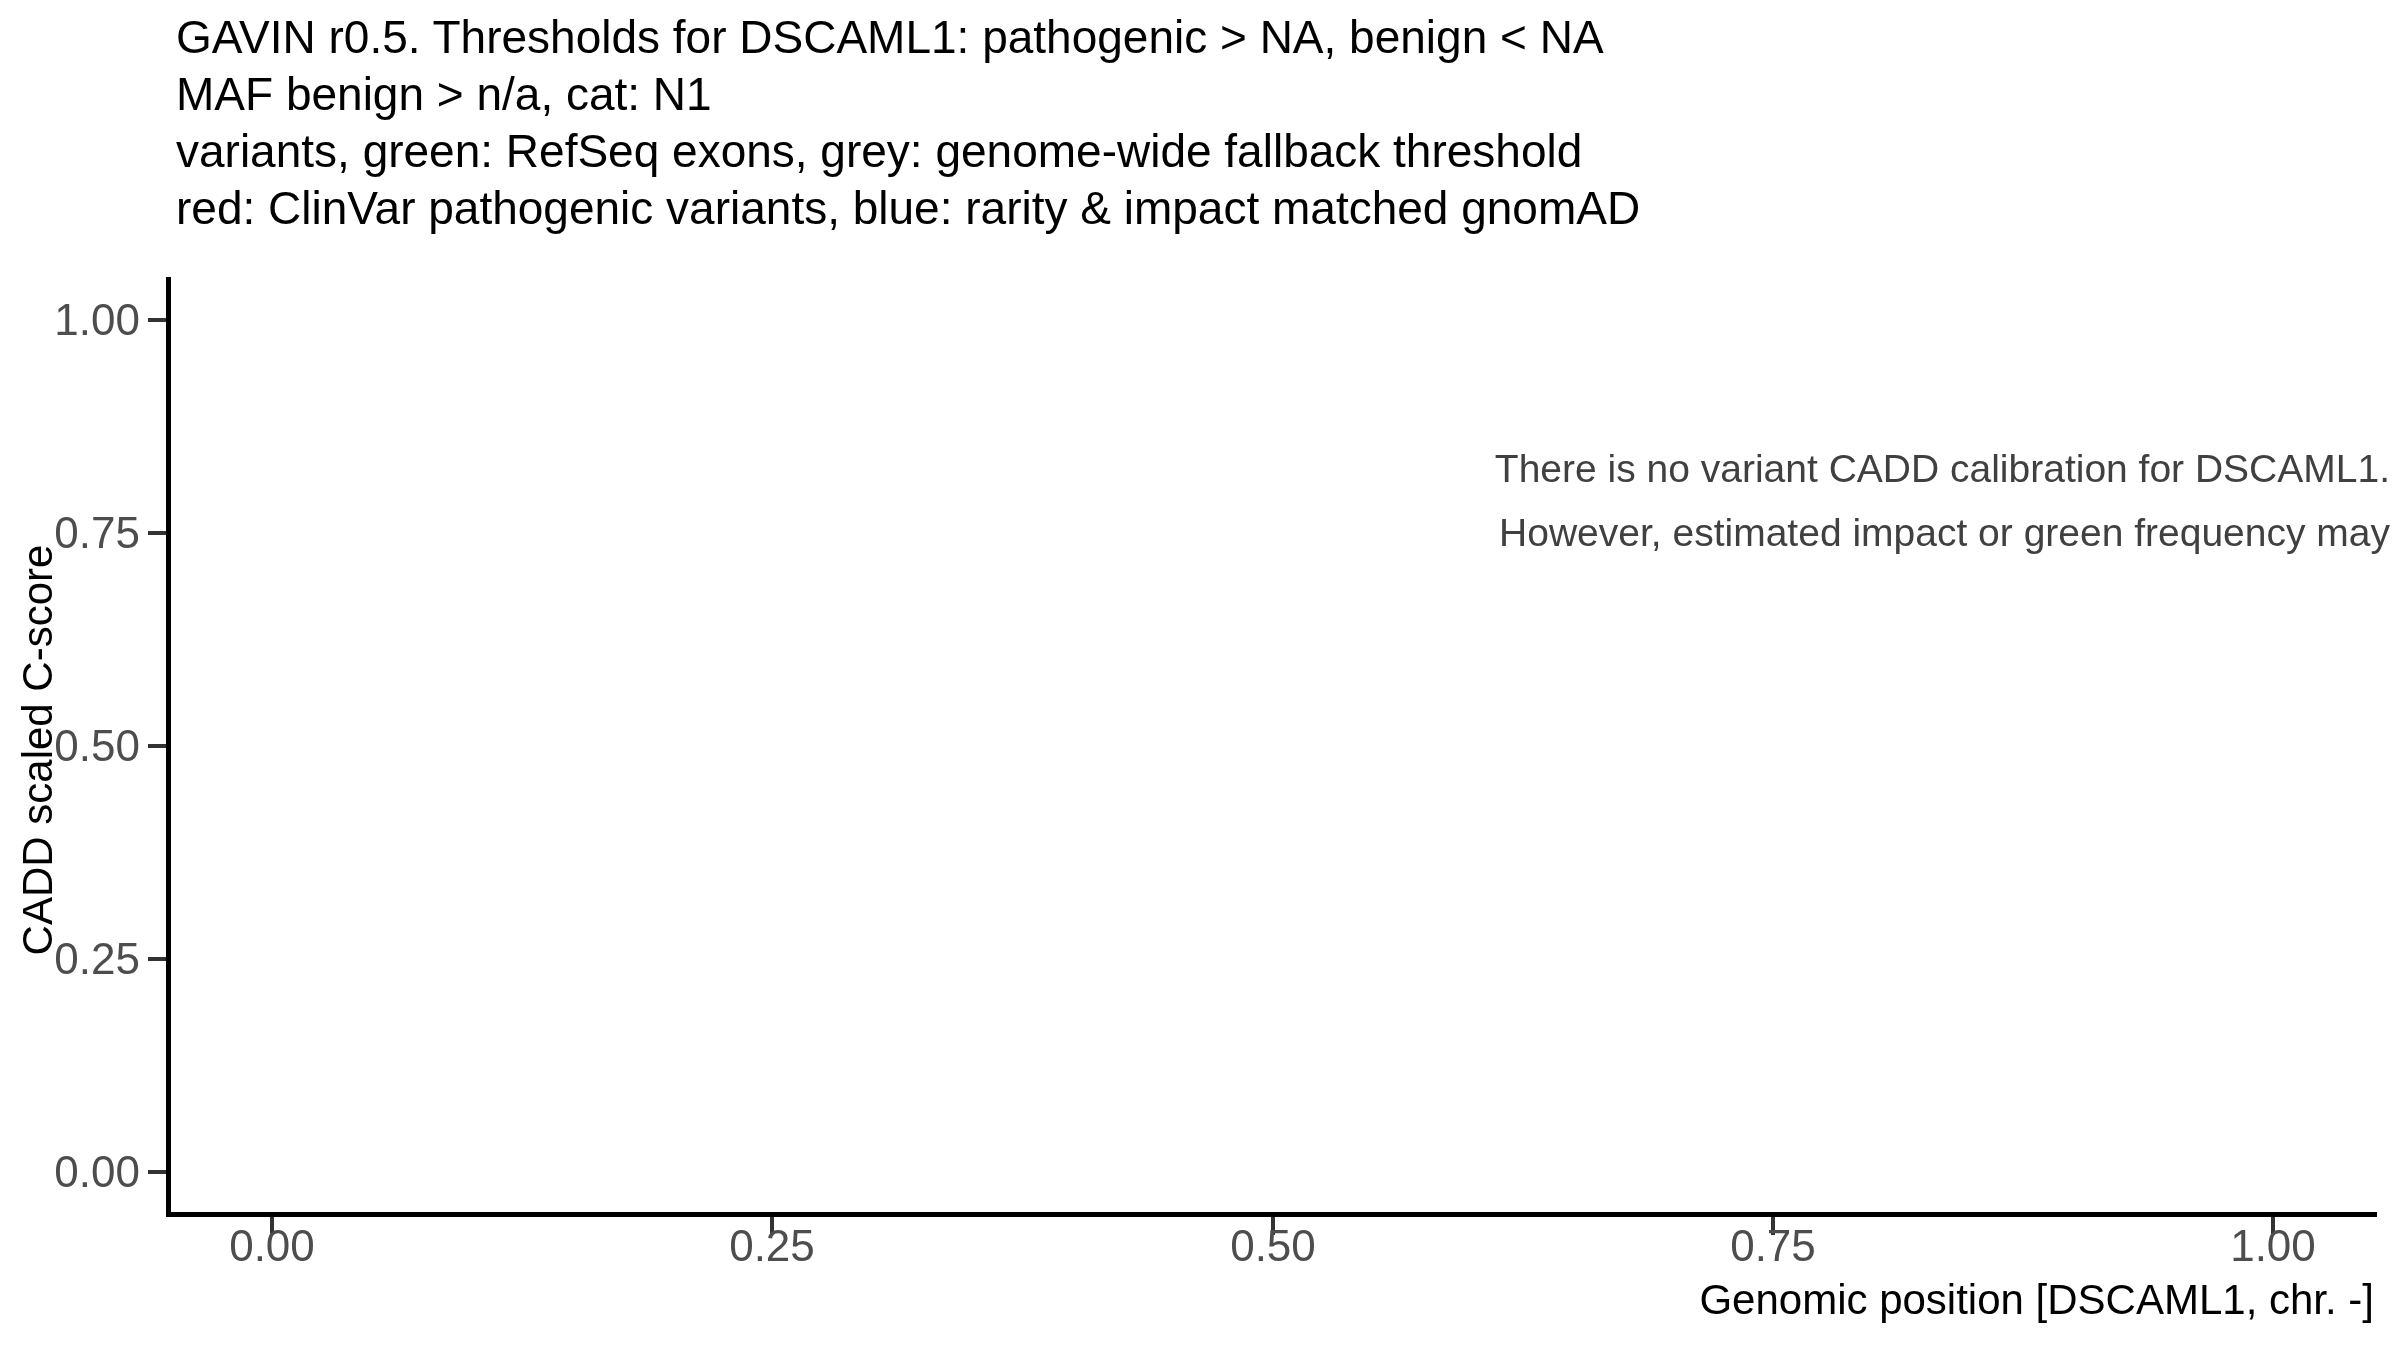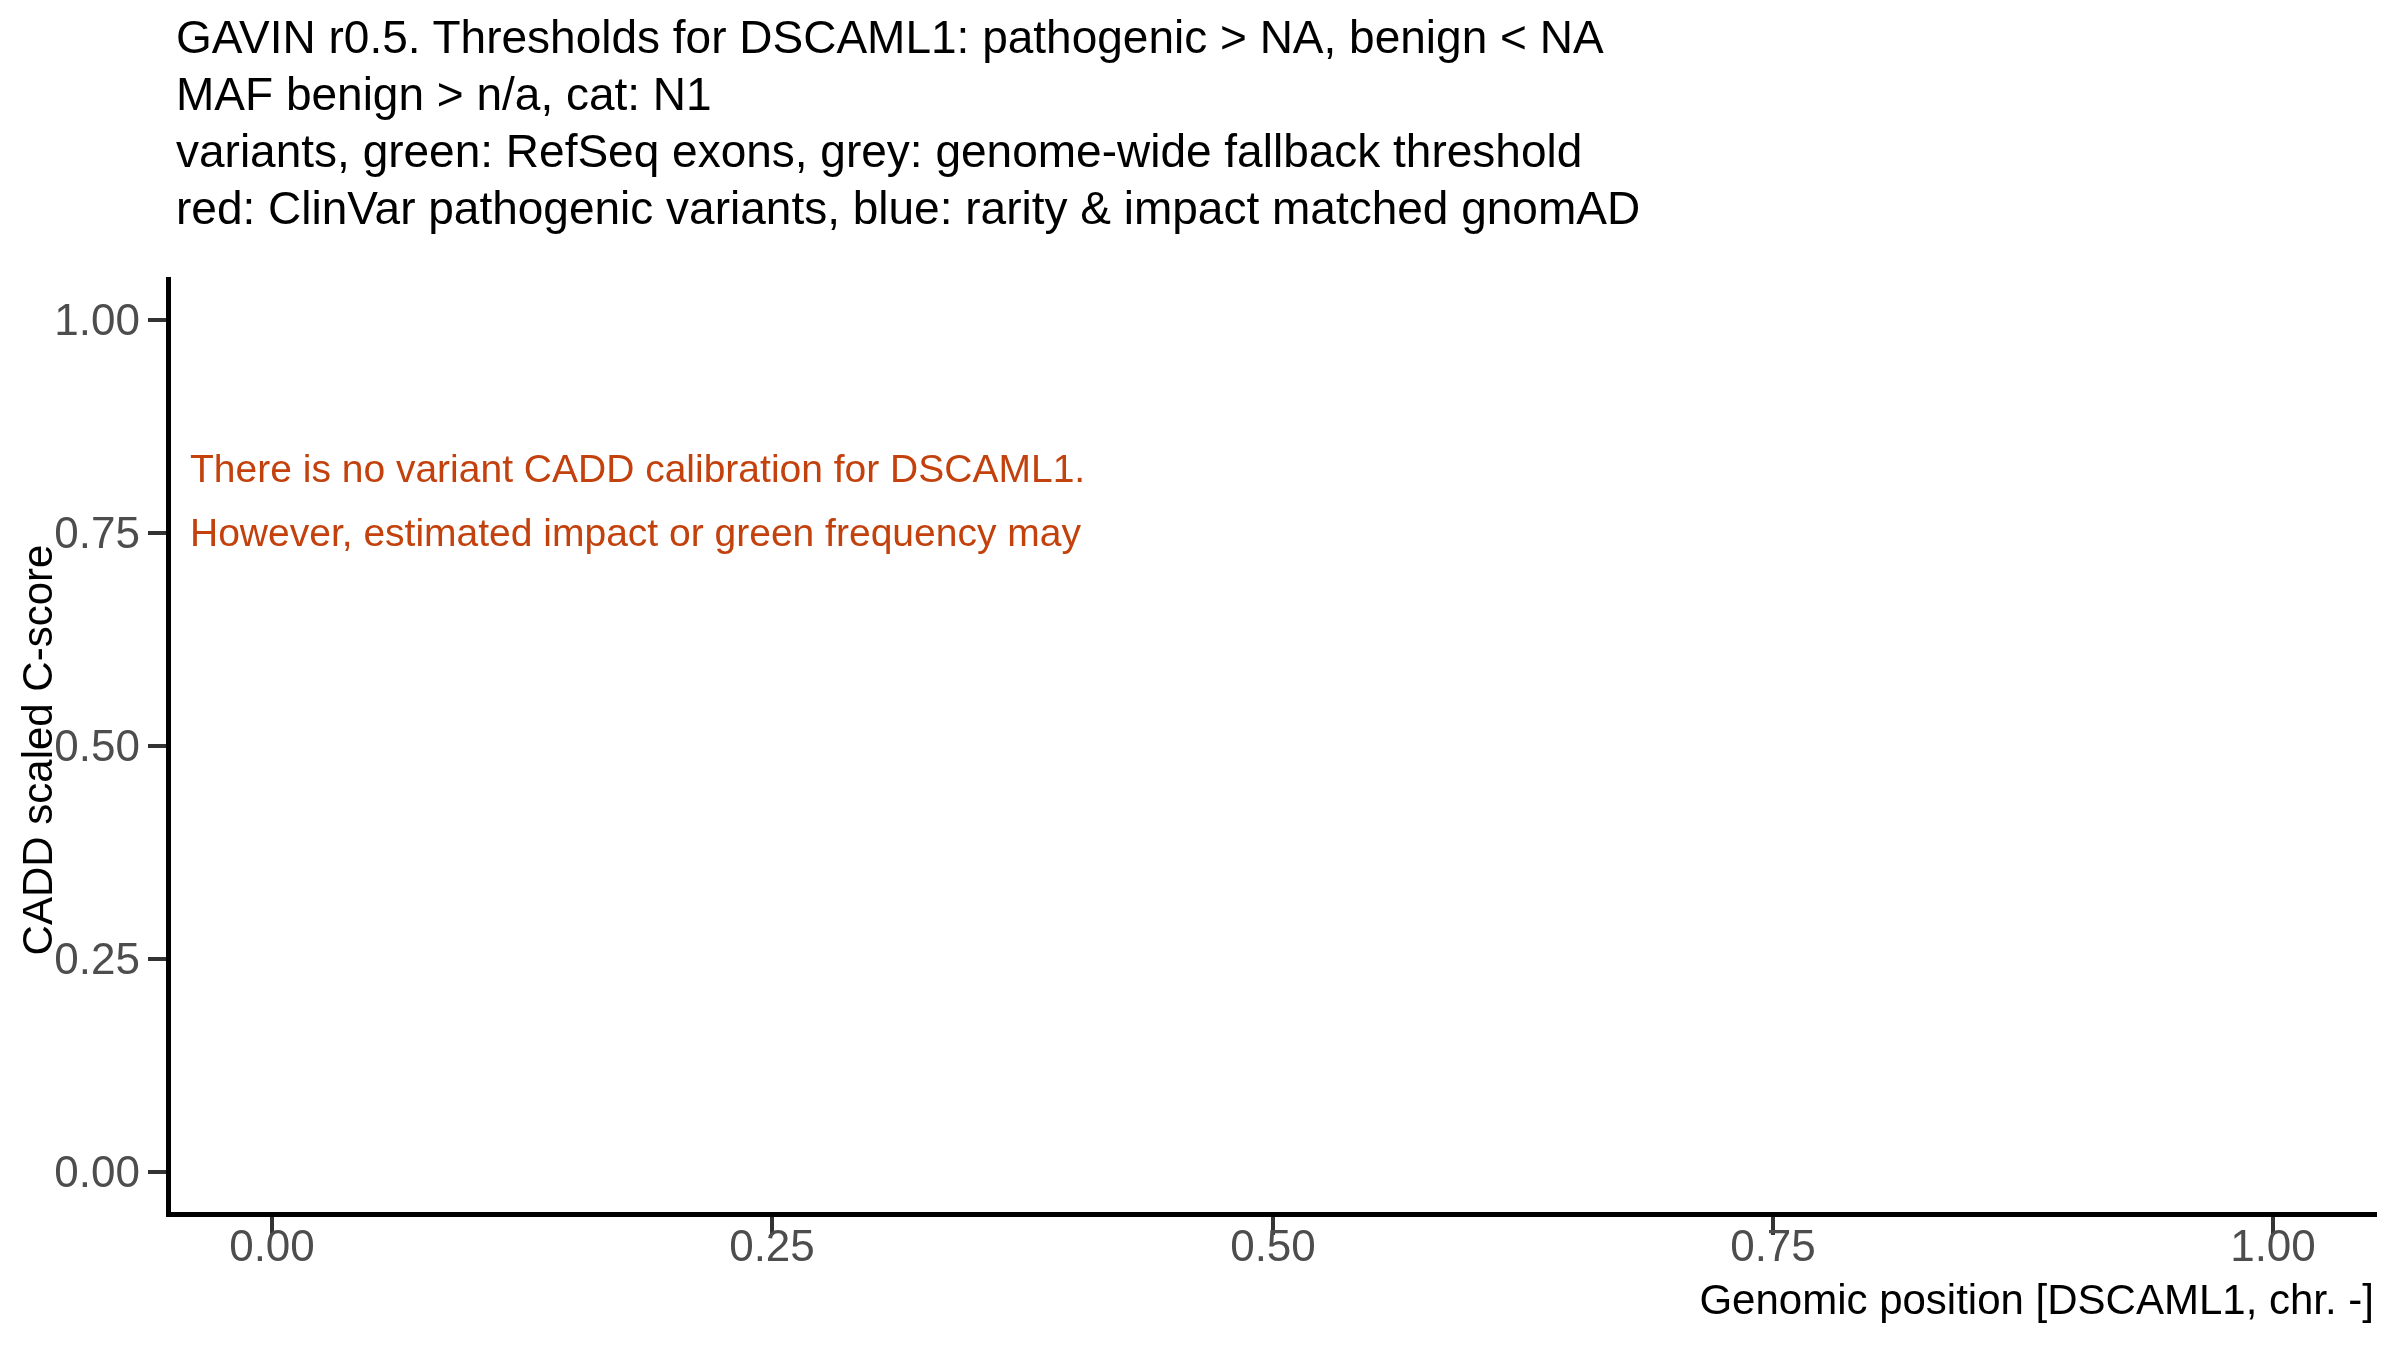--- a/index.html
+++ b/index.html
@@ -39,22 +39,22 @@
   .y-axis-title {
     left: 38px; top: 750px;
     transform: translate(-50%, -50%) rotate(-90deg);
   }
   .x-axis-title {
     left: 174px; top: 1276px; width: 2200px; text-align: right;
   }
 
   .annotation {
     left: 190px; top: 437px; width: 2200px;
-    text-align: left;
-    font-size: 39px; line-height: 64px; color: #c2410c;
+    text-align: right;
+    font-size: 39px; line-height: 64px; color: #404040;
   }
 </style>
 </head>
 <body>
 
 <div class="screen">
 
   <div class="abs plot-title">
     <div>GAVIN r0.5. Thresholds for DSCAML1: pathogenic &gt; NA, benign &lt; NA</div>
     <div>MAF benign &gt; n/a, cat: N1</div>

